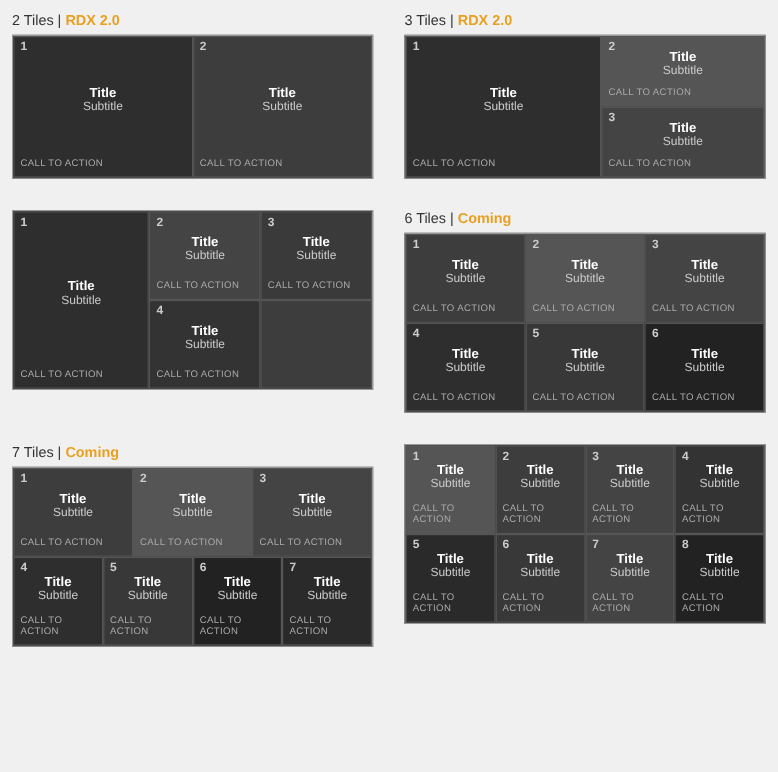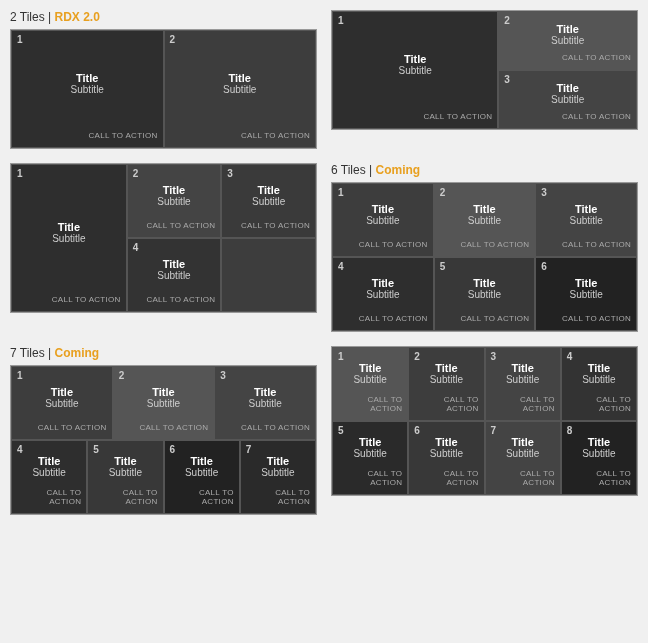--- a/index.html
+++ b/index.html
@@ -8,21 +8,21 @@
       font-family: Arial, sans-serif;
       font-size: 11px;
       color: #333;
       width: 648px;
     }
 
     .page {
       padding: 10px;
       display: grid;
       grid-template-columns: 1fr 1fr;
-      gap: 14px;
+      gap: 26px;
     }
 
     .section-label {
       font-size: 12px;
       font-weight: normal;
       margin-bottom: 5px;
       color: #333;
     }
 
     .section-label .highlight {
@@ -81,21 +81,21 @@
 
     .tile-subtitle {
       color: #ccc;
       font-size: 10px;
       text-align: center;
     }
 
     .tile-cta {
       color: #aaa;
       font-size: 8px;
-      text-align: right;
+      text-align: left;
       text-transform: uppercase;
       padding-bottom: 3px;
       letter-spacing: 0.3px;
     }
 
     
     .grid-2 {
       width: 100%;
       height: 120px;
       display: flex;
@@ -268,20 +268,23 @@
         <div class="tile-content">
           <div class="tile-title">Title</div>
           <div class="tile-subtitle">Subtitle</div>
         </div>
         <div class="tile-cta">CALL TO ACTION</div>
       </div>
     </div>
   </div>
 
   <div class="section-block">
+    <div class="section-label">
+      3 Tiles <span class="pipe">|</span> <span class="highlight">RDX 2.0</span>
+    </div>
     <div class="tile-grid grid-3">
       <div class="col-left">
         <div class="tile">
           <span class="tile-number">1</span>
           <div class="tile-content">
             <div class="tile-title">Title</div>
             <div class="tile-subtitle">Subtitle</div>
           </div>
           <div class="tile-cta">CALL TO ACTION</div>
         </div>

